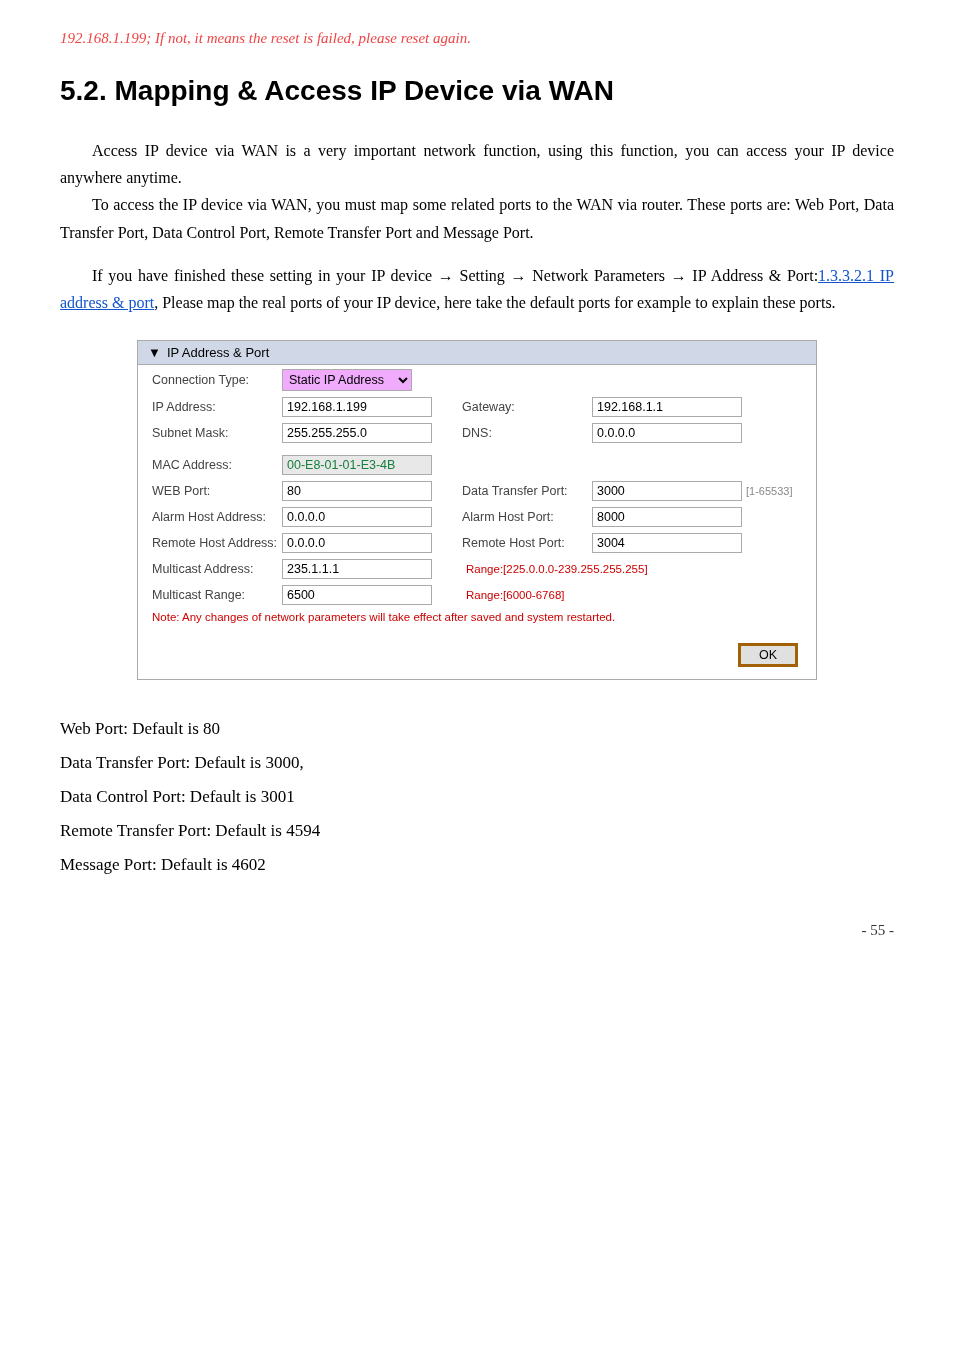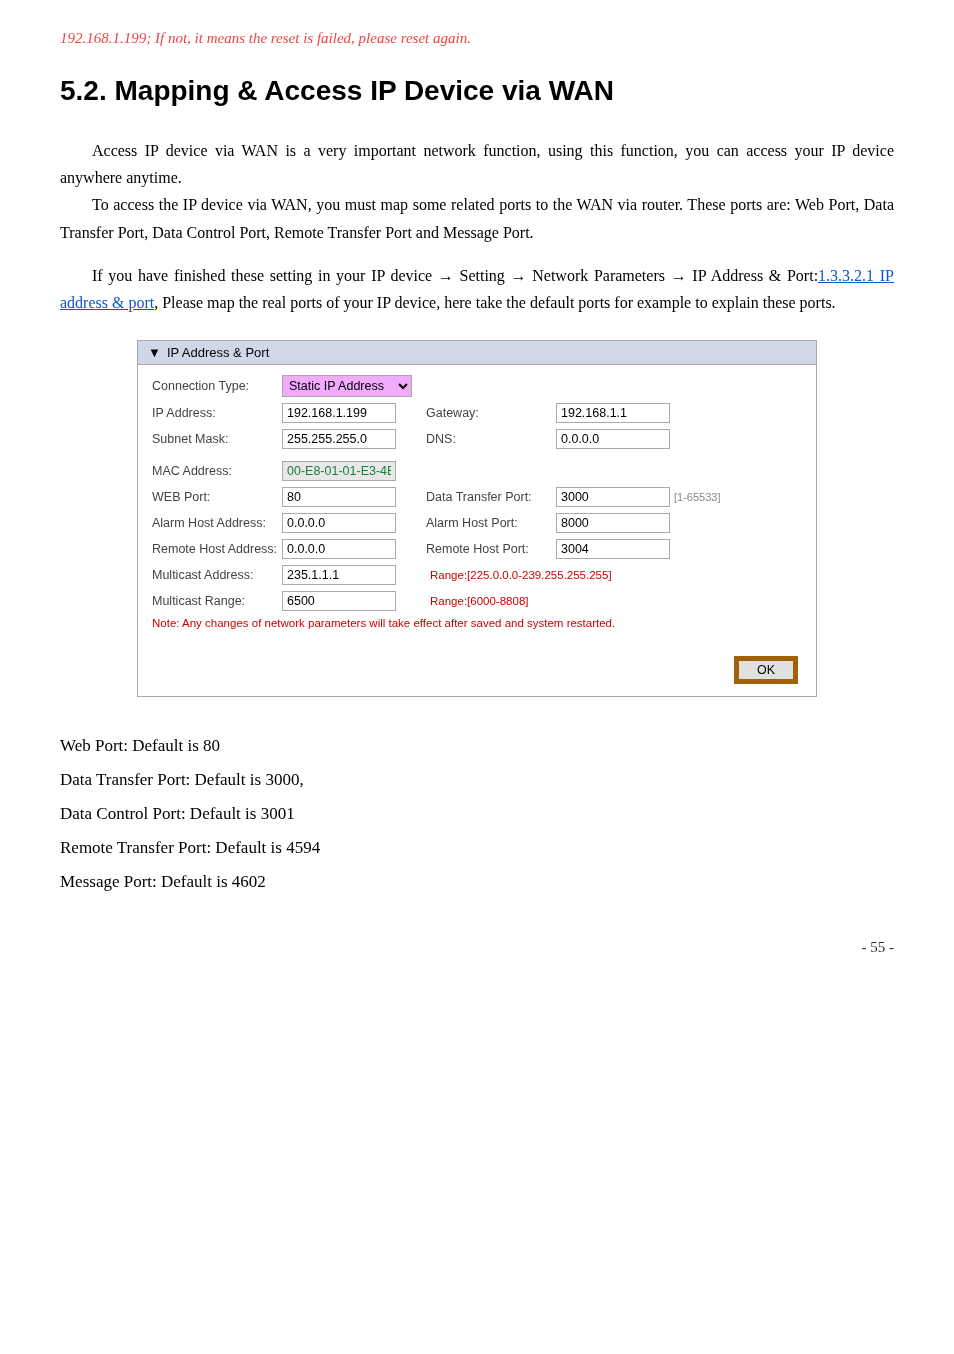--- a/index.html
+++ b/index.html
@@ -51,42 +51,42 @@
     .panel-header {
       background: #d0d8e8;
       padding: 4px 10px;
       font-size: 13px;
       border-bottom: 1px solid #aaa;
       display: flex;
       align-items: center;
       gap: 6px;
     }
     .panel-body {
-      padding: 10px 14px 6px 14px;
+      padding: 4px 14px 6px 14px;
       background: #fff;
     }
     .form-row {
       display: flex;
       align-items: center;
       margin-bottom: 6px;
       gap: 0;
     }
     .label {
       width: 130px;
       color: #444;
       font-size: 12.5px;
       text-align: left;
       flex-shrink: 0;
     }
     .input-field {
       border: 1px solid #aaa;
       background: #fff;
       padding: 1px 4px;
       font-size: 12.5px;
-      width: 114px;
+      width: 150px;
       height: 20px;
       flex-shrink: 0;
     }
     .input-field.disabled {
       background: #e8e8e8;
       color: #15803d;
     }
     .select-field {
       border: 1px solid #aaa;
       background: #f0abfc;
@@ -105,30 +105,30 @@
       font-size: 11px;
       margin-left: 4px;
     }
     .divider-row {
       height: 6px;
     }
     .note-row {
       color: #c00;
       font-size: 11.5px;
       margin-top: 4px;
-      margin-bottom: 23px;
+      margin-bottom: 16px;
     }
     .ok-row {
       display: flex;
       justify-content: flex-end;
       padding: 4px 4px 6px 0;
     }
     .ok-btn {
       background: #e0e0e0;
-      border: 5px solid #a16207;
+      border: 3px solid #a16207;
       padding: 2px 18px;
       font-size: 12.5px;
       cursor: pointer;
     }
 
     .port-list {
       margin-top: 32px;
       font-size: 17px;
       line-height: 2.0;
     }
@@ -227,21 +227,21 @@
       <span class="label">Multicast Address:</span>
       <input class="input-field" type="text" value="235.1.1.1" style="">
       <span class="gap"></span>
       <span class="range-note" style="color:#c00; font-size:11.5px;">Range:[225.0.0.0-239.255.255.255]</span>
     </div>
 
     <div class="form-row">
       <span class="label">Multicast Range:</span>
       <input class="input-field" type="text" value="6500" style="">
       <span class="gap"></span>
-      <span class="range-note" style="color:#c00; font-size:11.5px;">Range:[6000-8808]</span>
+      <span class="range-note" style="color:#c00; font-size:11.5px;">Range:[6000-6768]</span>
     </div>
 
     <div class="note-row">Note: Any changes of network parameters will take effect after saved and system restarted.</div>
 
     <div class="ok-row">
       <button class="ok-btn">OK</button>
     </div>
 
   </div>
 </div>

